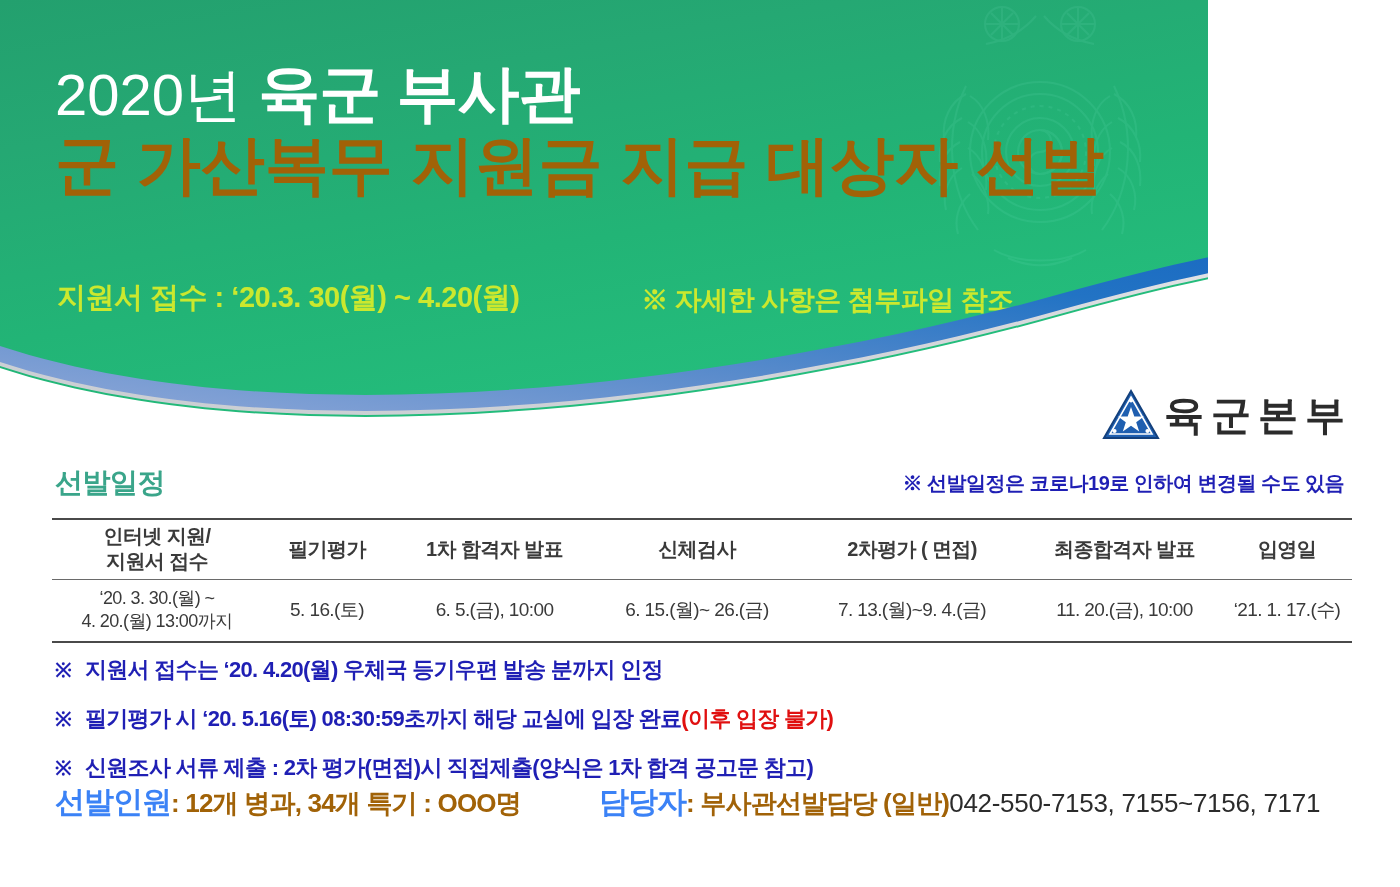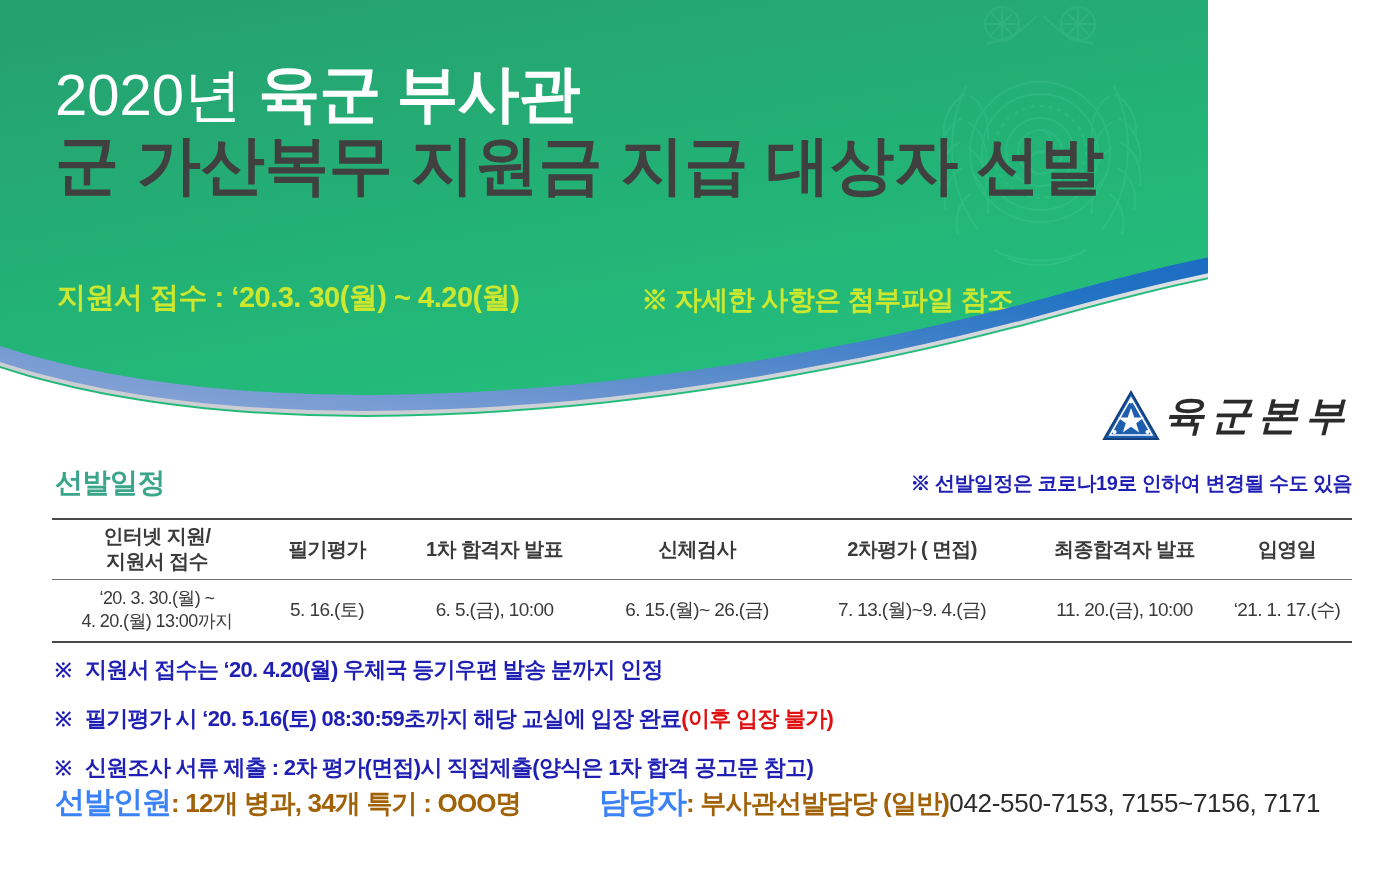--- a/index.html
+++ b/index.html
@@ -32,53 +32,53 @@
   .wave-white { position:absolute; left:0; top:250px; width:1400px; height:200px; }
   .wave-white svg { display:block; width:1400px; height:200px; }
 
   .title-block { position:absolute; left:55px; top:62px; width:1230px; }
   .title-line1 {
     font-size:62px; line-height:1.03; color:#ffffff; font-weight:700;
     letter-spacing:-1px; white-space:nowrap;
   }
   .title-line1 .year { font-weight:400; font-size:58px; letter-spacing:0px; }
   .title-line2 {
-    font-size:64px; line-height:1.12; color:#404040; font-weight:700;
+    font-size:64px; line-height:1.12; color:#a16207; font-weight:700;
     letter-spacing:0px; white-space:nowrap; margin-top:4px;
   }
   .subtitle-row {
     position:absolute; left:57px; top:278px; width:1250px;
     display:flex; align-items:flex-end;
   }
   .subtitle-left {
     font-size:29px; font-weight:700; color:#cbe82e; letter-spacing:-.5px; white-space:nowrap;
   }
   .subtitle-right {
     font-size:27px; font-weight:700; color:#cbe82e; letter-spacing:-.5px;
     white-space:nowrap; margin-left:122px;
   }
 
   
   .hq-logo {
     position:absolute; right:48px; top:388px;
-    display:flex; align-items:center; gap:4px;font-style:italic;
+    display:flex; gap:4px;
   }
   .hq-mark { width:58px; height:54px; display:block; }
   .hq-text {
     font-size:40px; font-weight:700; color:#2b2b2b; letter-spacing:7px;
     white-space:nowrap;
   }
 
   
   .sched-head {
     position:absolute; left:55px; top:464px;
     font-size:28px; font-weight:700; color:#3aa58a; letter-spacing:-.5px;
   }
   .sched-note {
-    position:absolute; right:48px; top:470px;
+    position:absolute; right:56px; top:470px;
     font-size:20px; font-weight:700; color:#1f1fb4; letter-spacing:-.5px;
     white-space:nowrap;
   }
 
   
   .sched-table {
     position:absolute; left:52px; top:518px; width:1300px;
     border-collapse:collapse; table-layout:fixed;
   }
   .sched-table th, .sched-table td {

